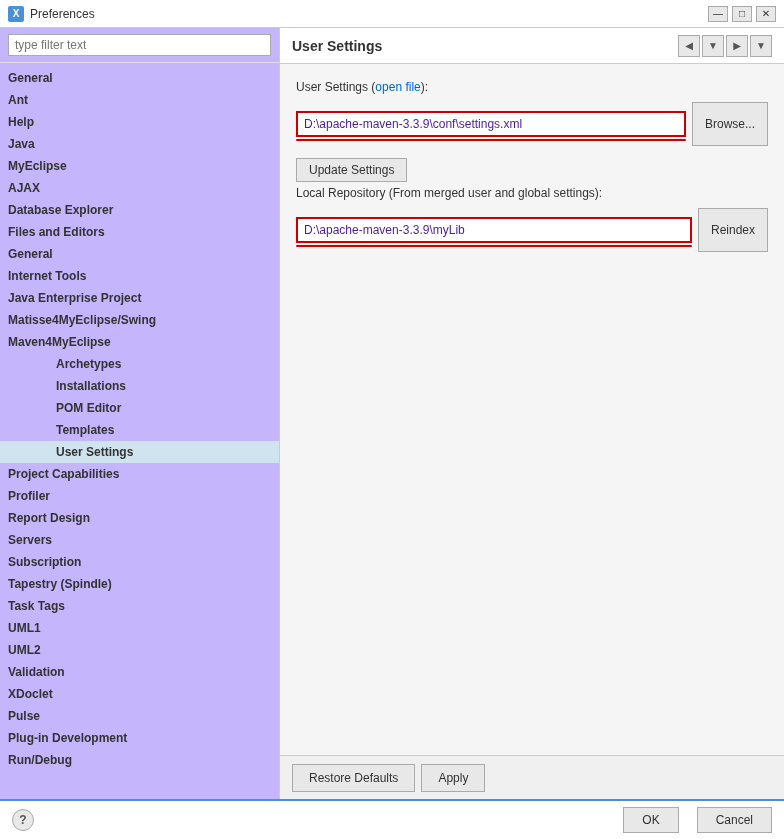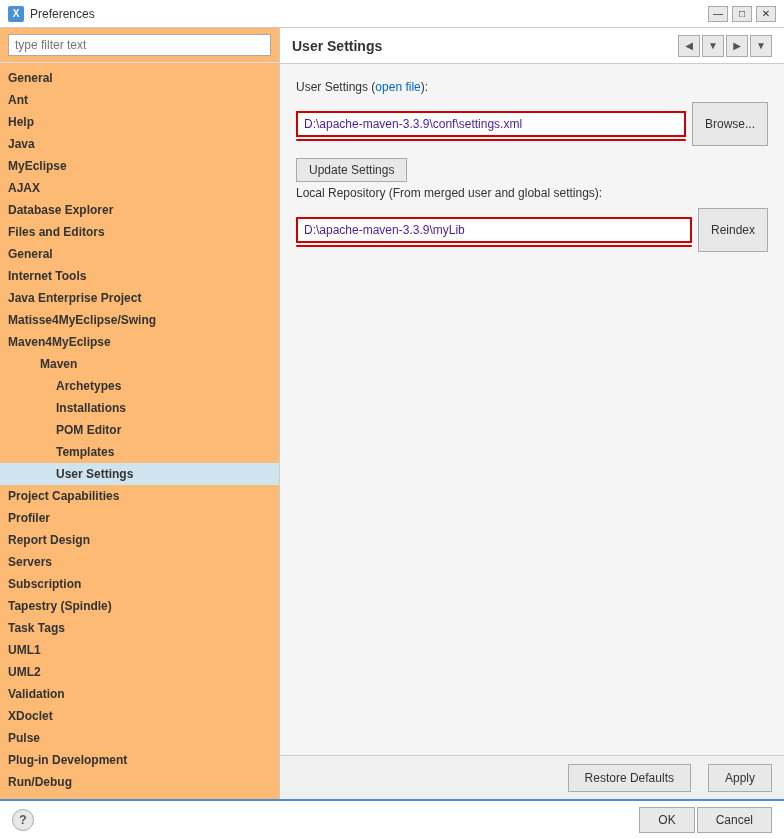--- a/index.html
+++ b/index.html
@@ -66,21 +66,21 @@
     
     .main-content {
       display: flex;
       flex: 1;
       overflow: hidden;
     }
 
     
     .left-panel {
       width: 280px;
-      background: #fdba74;
+      background: #c4b5fd;
       border-right: 1px solid #ccc;
       display: flex;
       flex-direction: column;
       flex-shrink: 0;
     }
     .search-box {
       padding: 6px 8px;
       border-bottom: 1px solid #ddd;
     }
     .search-input {
@@ -199,22 +199,22 @@
       color: #333;
       margin-bottom: 4px;
     }
 
     
     .bottom-bar {
       background: #f0f0f0;
       border-top: 1px solid #ccc;
       padding: 8px 12px;
       display: flex;
-      justify-content: flex-end;
-      gap: 17px;
+      justify-content: flex-start;
+      gap: 6px;
       align-items: center;
       height: 44px;
     }
     .bottom-btn {
       padding: 6px 16px;
       border: 1px solid #aaa;
       background: #e8e8e8;
       cursor: pointer;
       font-size: 12px;
       color: #333;
@@ -240,21 +240,21 @@
       cursor: pointer;
       display: flex;
       align-items: center;
       justify-content: center;
       font-size: 12px;
       font-weight: bold;
       color: #555;
     }
     .dialog-action-btns {
       display: flex;
-      gap: 2px;
+      gap: 18px;
     }
     .dialog-btn {
       padding: 5px 18px;
       border: 1px solid #aaa;
       background: #e8e8e8;
       cursor: pointer;
       font-size: 12px;
       color: #333;
     }
 
@@ -303,21 +303,20 @@
         <div class="tree-item level-0">Java</div>
         <div class="tree-item level-0">MyEclipse</div>
         <div class="tree-item level-1">AJAX</div>
         <div class="tree-item level-1">Database Explorer</div>
         <div class="tree-item level-1">Files and Editors</div>
         <div class="tree-item level-1">General</div>
         <div class="tree-item level-1">Internet Tools</div>
         <div class="tree-item level-1">Java Enterprise Project</div>
         <div class="tree-item level-1">Matisse4MyEclipse/Swing</div>
         <div class="tree-item level-1">Maven4MyEclipse</div>
-        <div class="tree-item level-2">Maven</div>
         <div class="tree-item level-3">Archetypes</div>
         <div class="tree-item level-3">Installations</div>
         <div class="tree-item level-3">POM Editor</div>
         <div class="tree-item level-3">Templates</div>
         <div class="tree-item level-3 selected">User Settings</div>
         <div class="tree-item level-1">Project Capabilities</div>
         <div class="tree-item level-1">Profiler</div>
         <div class="tree-item level-1">Report Design</div>
         <div class="tree-item level-1">Servers</div>
         <div class="tree-item level-1">Subscription</div>

